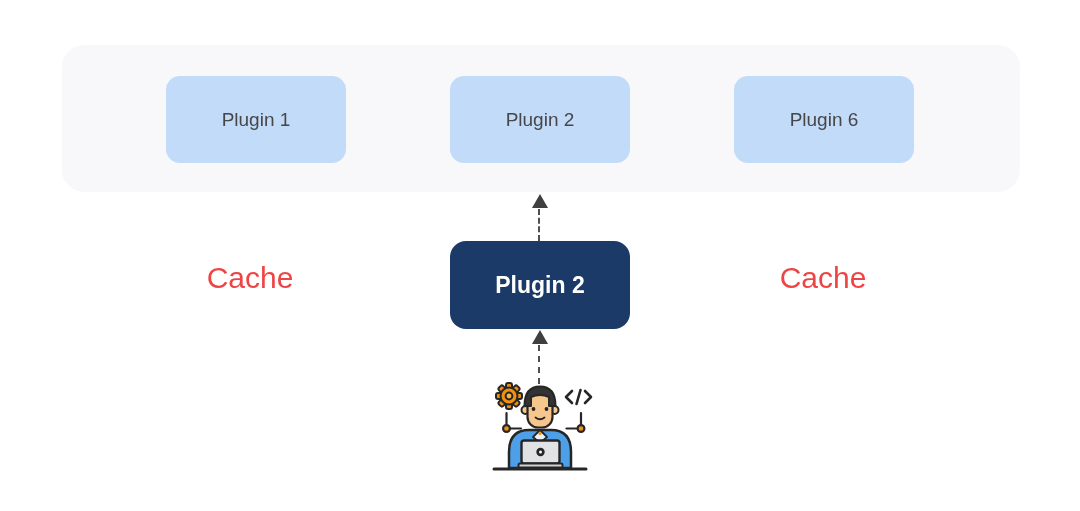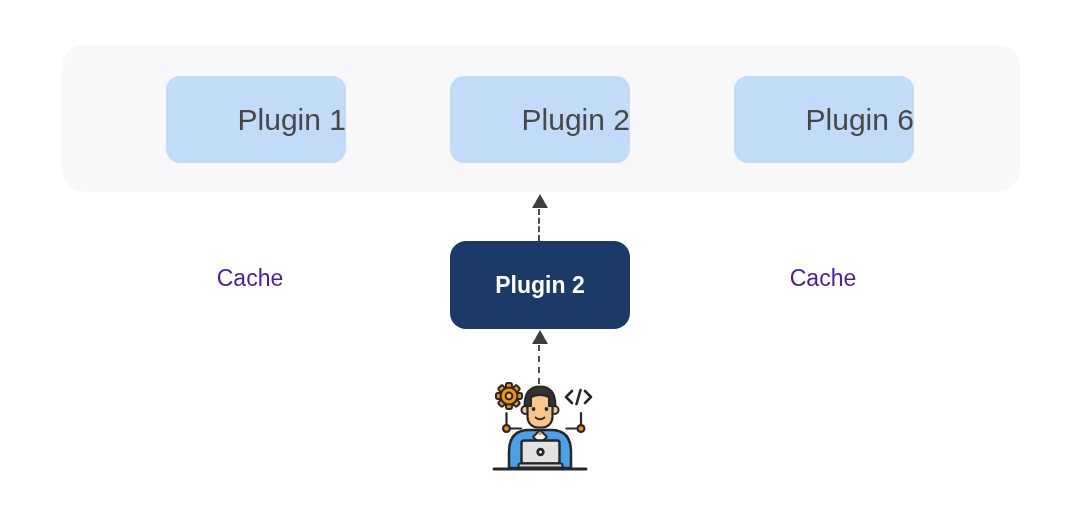--- a/index.html
+++ b/index.html
@@ -25,35 +25,35 @@
   }
   .plugin-box {
     position: absolute;
     top: 31px;
     width: 180px;
     height: 87px;
     background: #c2dbf8;
     border-radius: 14px;
     display: flex;
     align-items: center;
-    justify-content: flex-end;
-    font-size: 30px;
+    justify-content: center;
+    font-size: 19px;
     color: #474747;
   }
   .plugin-box.p1 { left: 104px; }
   .plugin-box.p2 { left: 388px; }
   .plugin-box.p3 { left: 672px; }
 
   .cache-label {
     position: absolute;
     top: 264px;
     width: 140px;
     text-align: center;
-    font-size: 23px;
-    color: #4c1d95;
+    font-size: 30px;
+    color: #ef4444;
     line-height: 28px;
   }
   .cache-left  { left: 180px; }
   .cache-right { left: 753px; }
 
   .dev-server-box {
     position: absolute;
     left: 450px;
     top: 241px;
     width: 180px;

